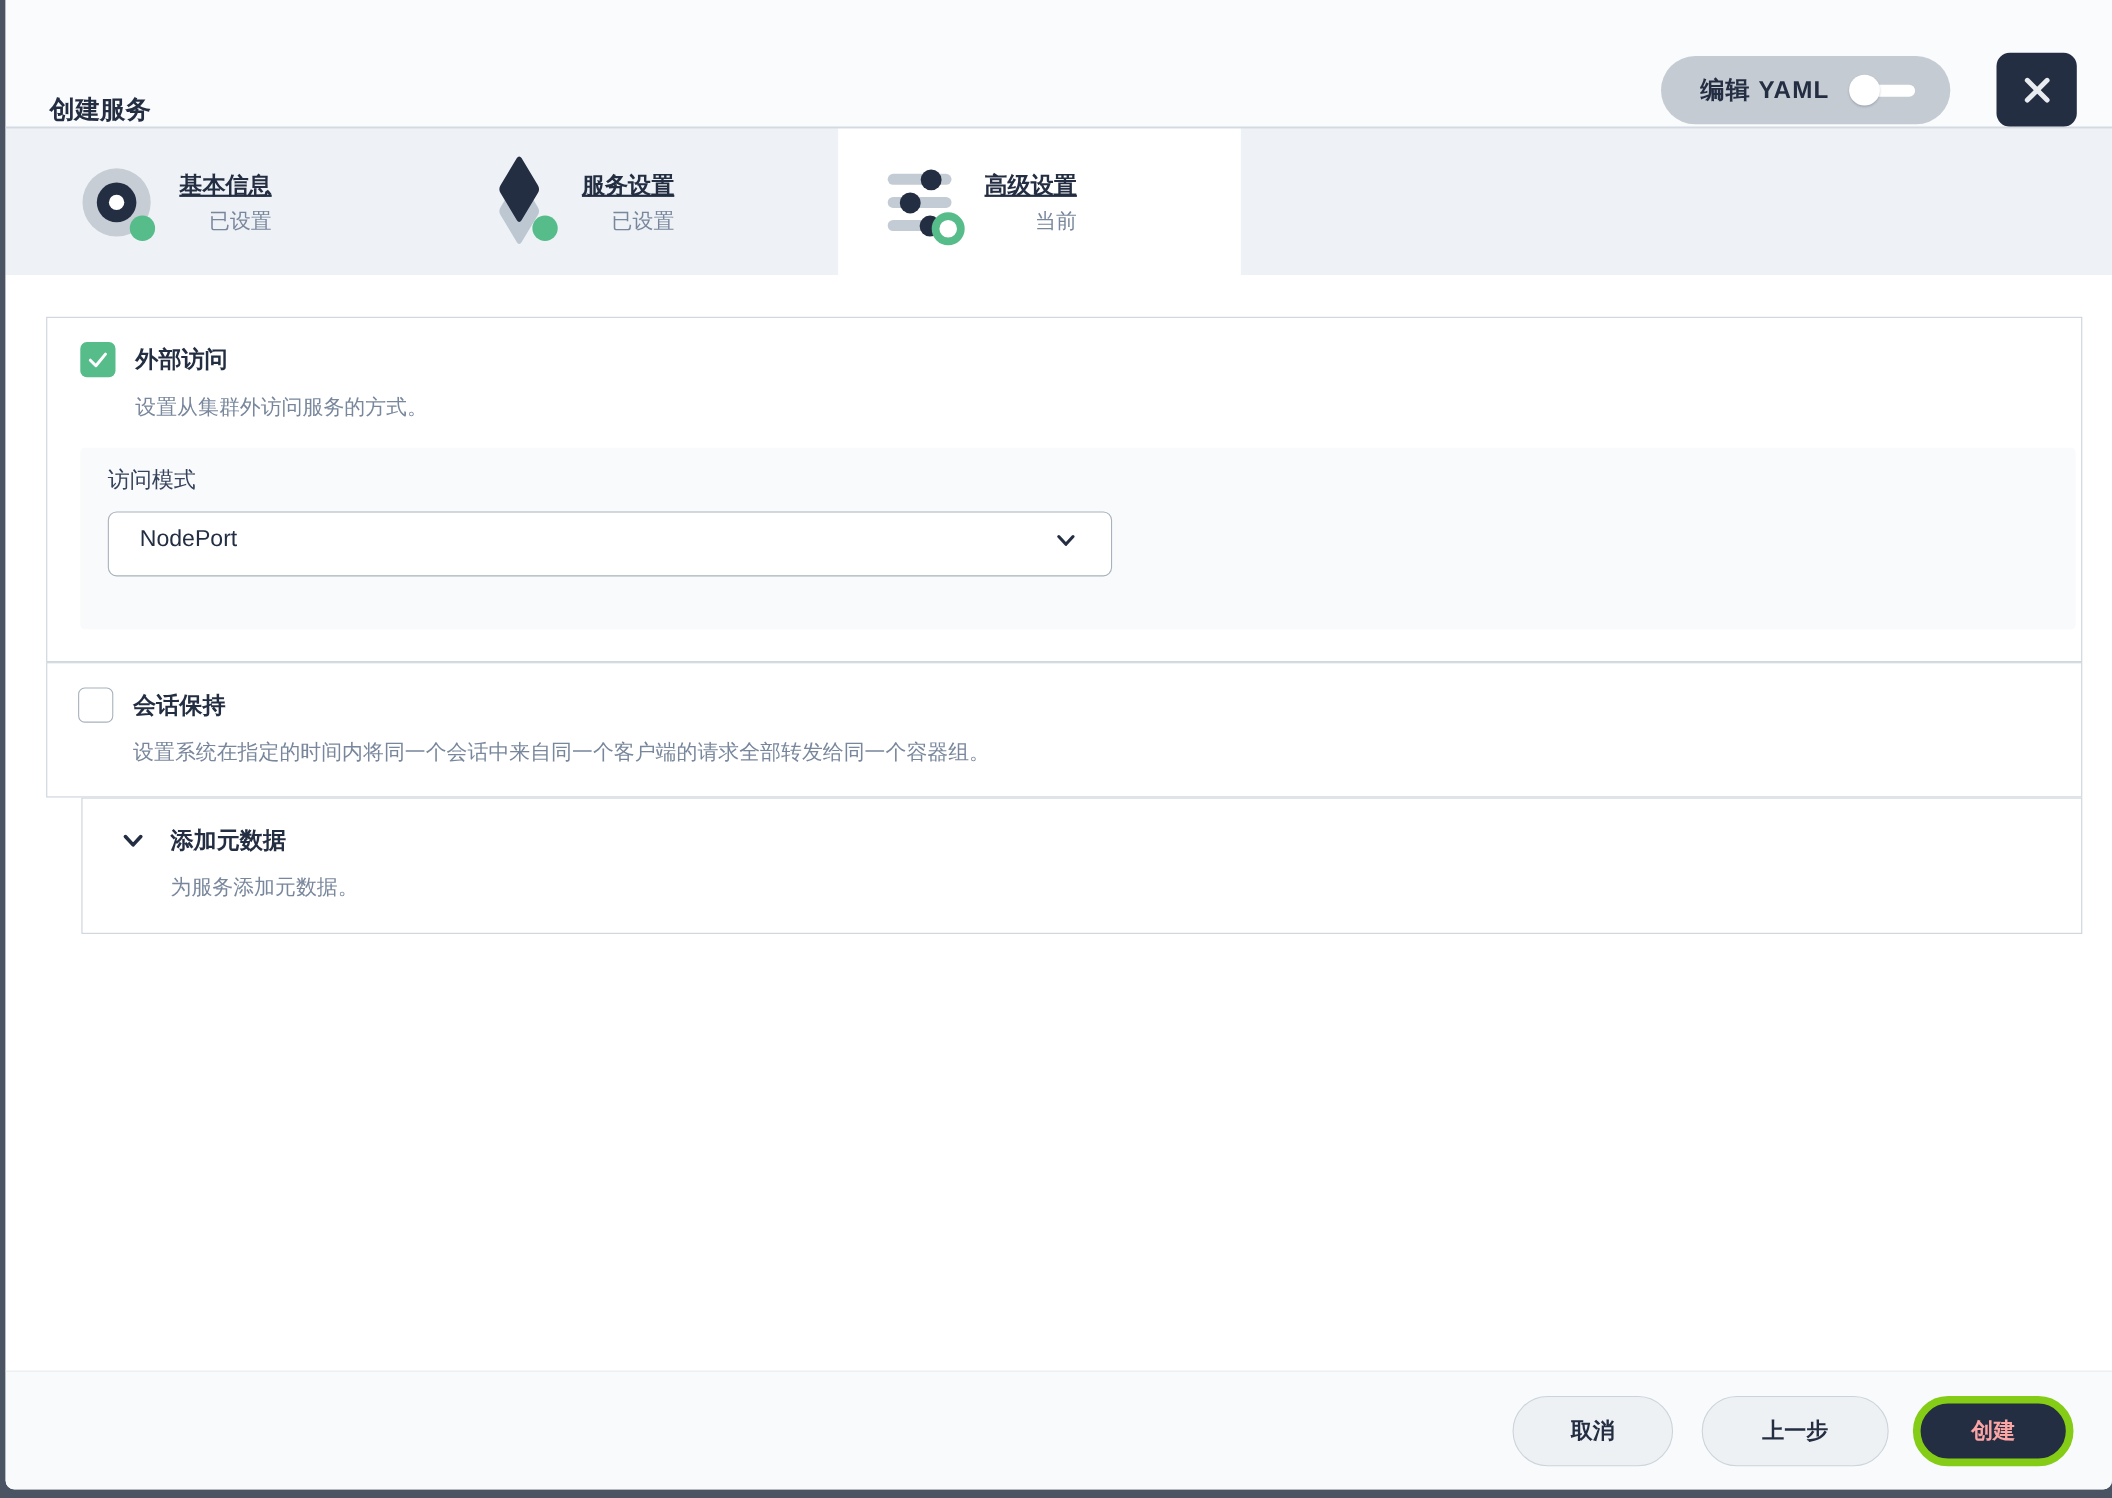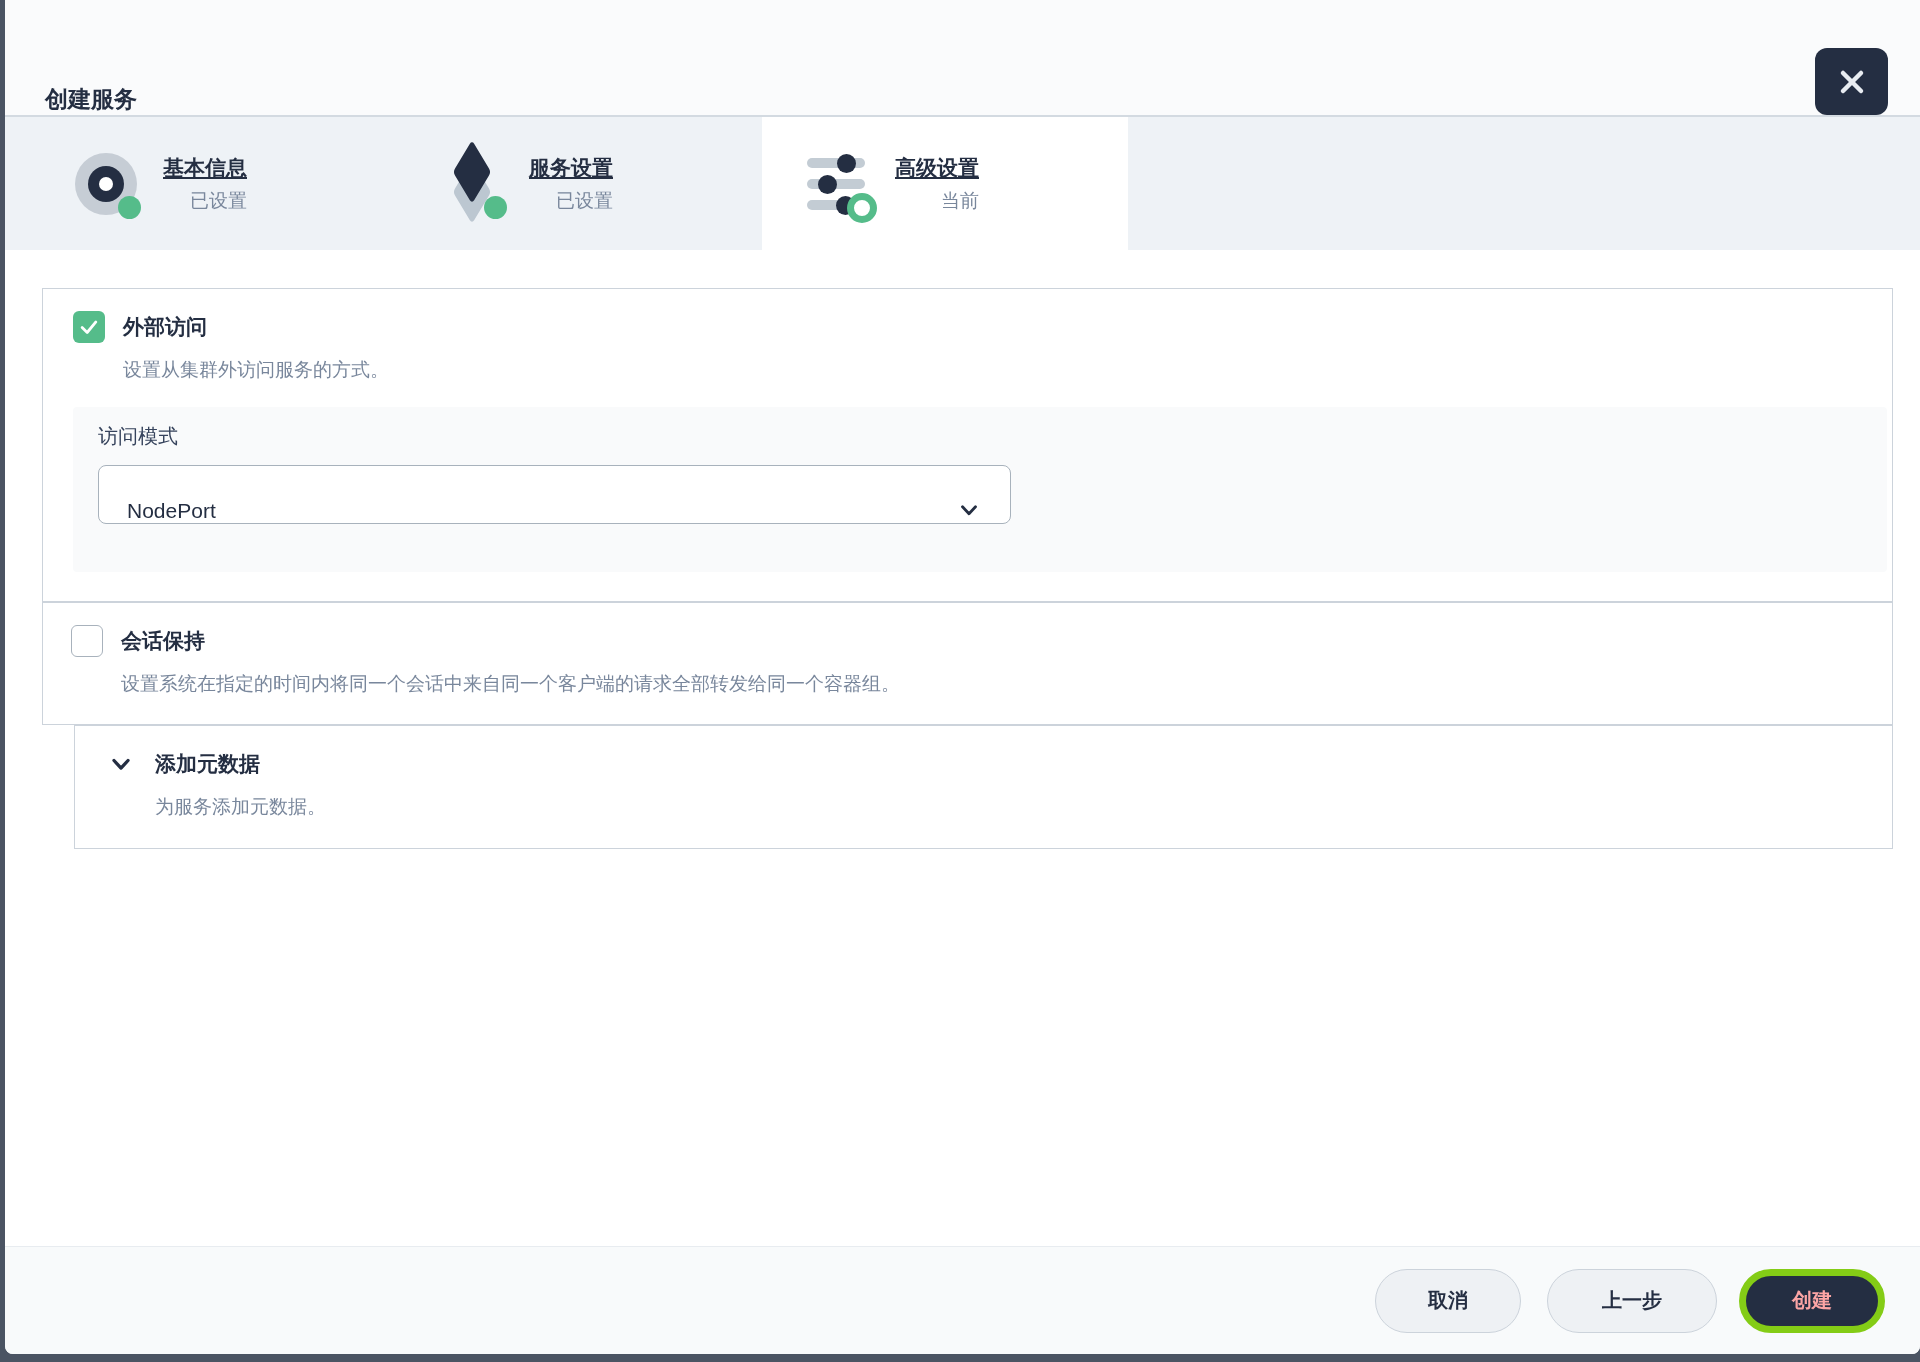--- a/index.html
+++ b/index.html
@@ -121,22 +121,22 @@
   .card-meta { height:124px; margin-top:28px;margin-left:32px; }
   .subpanel {
     margin:24px 0 0 0; width:1814px; height:165px;
     background:#f9fafb; border-radius:4px;
     padding:16px 0 0 25px;
   }
   .field-label { font-size:20px; color:#36435c; }
   .select {
     margin-top:15px; width:913px; height:59px;
     background:#fff; border:1px solid #a8b2bc; border-radius:8px;
-    display:flex; align-items:flex-end;
-    padding:0 28px; cursor:pointer;
+    display:flex; align-items:flex-start;
+    padding:12px 28px; cursor:pointer;
   }
   .select-value { font-size:21px; color:#242e42; }
   .select .chev { margin-left:auto; }
   
   .modal-footer {
     flex:0 0 auto; height:108px; background:#f8fafb;
     border-top:1px solid #e8ecf0;
     display:flex; align-items:center; justify-content:flex-end;
     padding-right:35px; gap:26px;
   }
@@ -151,20 +151,27 @@
   .btn-create { width:146px; background:#242e42; border:7px solid #84cc16; color:#fca5a5; margin-left:-4px; }
 </style>
 </head>
 <body>
 
 <div class="modal">
 
   <div class="modal-header">
     <div class="modal-title">创建服务</div>
     <div class="header-right">
+      <div class="yaml-pill">
+        <span class="yaml-pill-label">编辑 YAML</span>
+        <span class="toggle">
+          <span class="toggle-track"></span>
+          <span class="toggle-knob"></span>
+        </span>
+      </div>
       <button class="close-btn">
         <span style="display:flex;">
           <svg width="36" height="36" viewBox="0 0 32 32">
             <line x1="8" y1="8" x2="24" y2="24" stroke="#e8ecf1" stroke-width="4" stroke-linecap="round"></line>
             <line x1="24" y1="8" x2="8" y2="24" stroke="#e8ecf1" stroke-width="4" stroke-linecap="round"></line>
           </svg>
         </span>
       </button>
     </div>
   </div>

